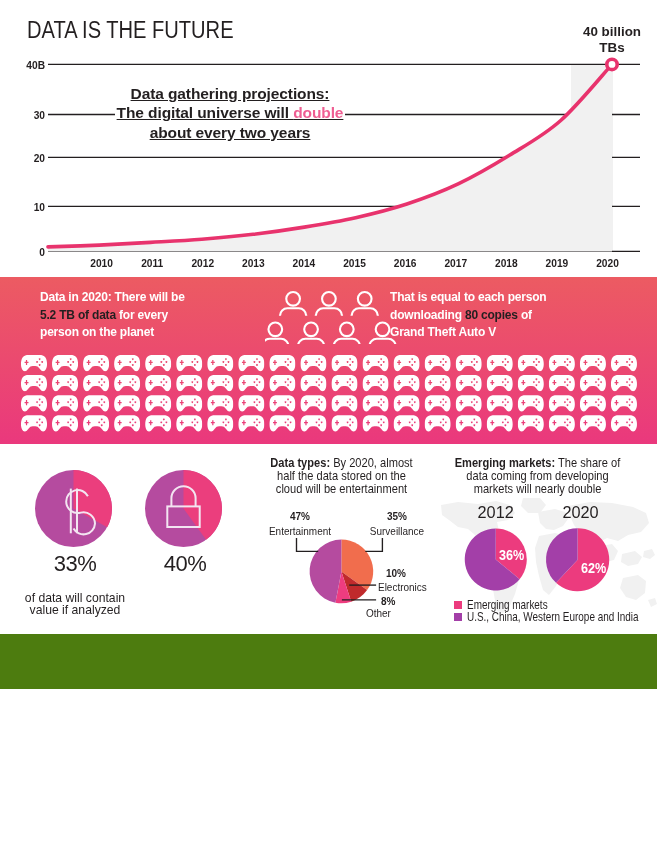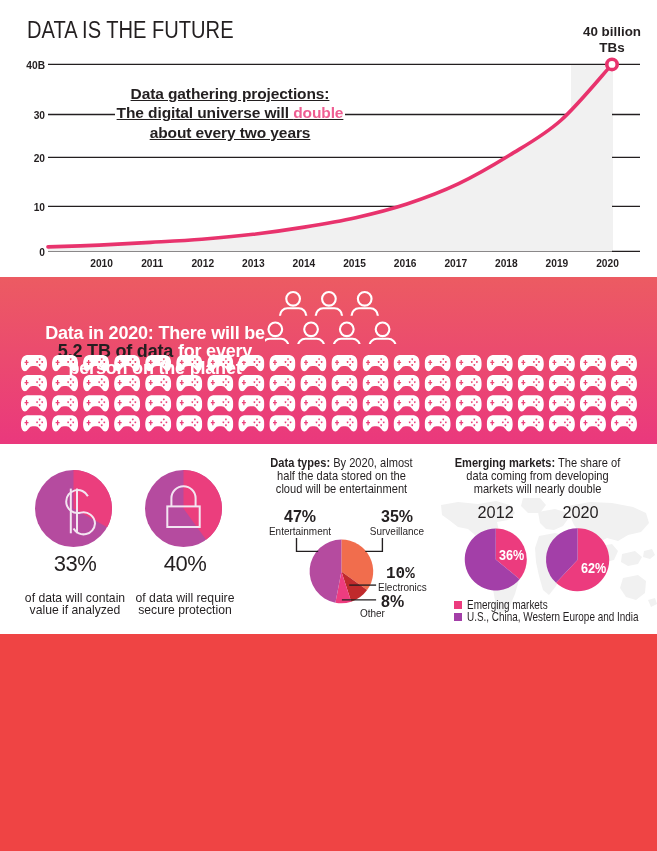--- a/index.html
+++ b/index.html
@@ -1,39 +1,39 @@
 <!DOCTYPE html>
 <html><head>
 <meta charset="utf-8">
 <style>
   html,body{margin:0;padding:0;}
   body{width:657px;height:851px;background:#fff;font-family:"Liberation Sans",sans-serif;overflow:hidden;}
-  .page{position:relative;width:657px;height:851px;background:#ef4444;}
+  .page{position:relative;width:657px;height:689px;background:#4d7c0f;}
 
   
   #sec-chart{position:absolute;left:0;top:0;width:657px;height:277px;background:#fff;}
   #chart-title{position:absolute;left:27px;top:17px;font-size:23.5px;color:#231f20;
     letter-spacing:0px;font-family:"Liberation Sans",sans-serif;
     transform:scaleX(0.855);transform-origin:left top;white-space:nowrap;}
   #chart-svg{position:absolute;left:0;top:0;}
   .ytick{font-size:10.2px;fill:#231f20;font-weight:bold;text-anchor:end;font-family:"Liberation Sans",sans-serif;}
   .xtick{font-size:10.2px;fill:#231f20;font-weight:bold;text-anchor:middle;font-family:"Liberation Sans",sans-serif;}
   #callout{position:absolute;left:115px;top:82px;width:230px;text-align:center;
     font-size:15.5px;line-height:19.3px;color:#231f20;font-weight:bold;
     letter-spacing:-0.1px;font-family:"Liberation Sans",sans-serif;
     background:#fff;padding:2px 0 1px 0;text-decoration:underline;}
   #callout .pink{color:#ef5e92;}
   #endlabel{position:absolute;left:565px;top:24px;width:94px;text-align:center;
     font-size:13.4px;line-height:16.2px;font-weight:bold;color:#231f20;}
 
   
   #sec-band{position:absolute;left:0;top:277px;width:657px;height:167px;
     background:linear-gradient(to bottom,#ec5b62 0%,#ea387d 100%);overflow:hidden;}
-  .band-text{position:absolute;top:12px;text-align:center;color:#fff;font-weight:bold;
-    font-size:18px;line-height:17.6px;font-family:"Liberation Sans",sans-serif;letter-spacing:-0.2px;margin-top:36px;}
+  .band-text{position:absolute;top:12px;text-align:left;color:#fff;font-weight:bold;
+    font-size:12px;line-height:17.6px;font-family:"Liberation Sans",sans-serif;letter-spacing:-0.2px;}
   .band-text .dk{color:#231f20;}
   #band-left{left:40px;width:230px;}
   #band-right{left:390px;width:236px;}
   #people-svg{position:absolute;left:265px;top:0px;}
   #controllers{position:absolute;left:0;top:67px;width:657px;}
 
   
   #sec-stats{position:absolute;left:0;top:444px;width:657px;height:190px;background:#fff;}
   .stat{position:absolute;top:0;width:150px;text-align:center;}
   .stat .pct{position:absolute;left:0;top:109px;width:150px;text-align:center;
@@ -42,21 +42,21 @@
     font-size:12.2px;line-height:12px;color:#231f20;}
   #stat-0{left:0px;} #stat-1{left:110px;}
 
   
   #sec-types{position:absolute;left:260px;top:444px;width:163px;height:190px;}
   #sec-types .sec-head{position:absolute;left:-9px;top:13px;width:181px;}
   .sec-head{font-size:12.2px;line-height:12.9px;color:#231f20;text-align:center;
     transform:scaleX(0.91);transform-origin:center top;}
   .sec-head b{font-weight:bold;}
   .pie-lab{position:absolute;color:#231f20;white-space:nowrap;}
-  .pie-lab .v{font-weight:bold;font-size:16px;display:block;line-height:14.5px;}
+  .pie-lab .v{font-weight:bold;font-size:10px;display:block;line-height:14.5px;}
   .pie-lab .n{font-size:11.6px;display:block;line-height:12px;transform:scaleX(0.86);}
   #lab-ele-n .n, #lab-oth-n .n{transform-origin:left top;}
 
   
   #sec-emerging{position:absolute;left:440px;top:444px;width:217px;height:190px;overflow:hidden;}
   #sec-emerging .sec-head{position:absolute;left:-11px;top:13px;width:217px;}
   .yr-lab{position:absolute;font-size:16.3px;color:#231f20;text-align:center;width:70px;}
   .pie-pct{position:absolute;font-size:14.5px;font-weight:bold;color:#fff;white-space:nowrap;transform:scaleX(0.87);transform-origin:left top;}
   .legend{position:absolute;left:13.8px;top:155px;font-size:12.2px;color:#231f20;}
   .legend-row{display:flex;align-items:center;height:12px;}
@@ -136,20 +136,25 @@
           <path d="M-2.80,70.00 L-2.80,69.20 A7.4,7.4 0 0 1 4.60,61.80 L16.00,61.80 A7.4,7.4 0 0 1 23.40,69.20 L23.40,70.00"></path>
           <circle cx="46.05" cy="52.30" r="6.85"></circle>
           <path d="M32.95,70.00 L32.95,69.20 A7.4,7.4 0 0 1 40.35,61.80 L51.75,61.80 A7.4,7.4 0 0 1 59.15,69.20 L59.15,70.00"></path>
           <circle cx="81.80" cy="52.30" r="6.85"></circle>
           <path d="M68.70,70.00 L68.70,69.20 A7.4,7.4 0 0 1 76.10,61.80 L87.50,61.80 A7.4,7.4 0 0 1 94.90,69.20 L94.90,70.00"></path>
           <circle cx="117.55" cy="52.30" r="6.85"></circle>
           <path d="M104.45,70.00 L104.45,69.20 A7.4,7.4 0 0 1 111.85,61.80 L123.25,61.80 A7.4,7.4 0 0 1 130.65,69.20 L130.65,70.00"></path>
         </g>
     </svg>
 
+    <div class="band-text" id="band-right">
+      <div>That is equal to each person</div>
+      <div><span>downloading </span><span class="dk">80 copies</span><span> of</span></div>
+      <div>Grand Theft Auto V</div>
+    </div>
 
     <svg id="controllers" width="657" height="100">
         <defs>
           <symbol id="ctrl" viewBox="0 0 256 167">
             <g fill="#ffffff" fill-rule="evenodd">
               <path d="M76 4 C52 4 30 10 18 26 C5 44 -1 74 1 102 C3 132 16 163 38 163 C54 163 62 152 74 136 C86 120 98 112 116 112 L140 112 C158 112 170 120 182 136 C194 152 202 163 218 163 C240 163 253 132 255 102 C257 74 251 44 238 26 C226 10 204 4 180 4 Z M61 52 h-12 v19 h-13 v12 h13 v19 h12 v-19 h13 v-12 h-13 Z M183 36 a8.5 8.5 0 1 0 0.1 0 Z M158 64 a8.5 8.5 0 1 0 0.1 0 Z M208 64 a8.5 8.5 0 1 0 0.1 0 Z M183 93 a8.5 8.5 0 1 0 0.1 0 Z"></path>
             </g>
           </symbol>
         </defs>
         <use href="#ctrl" x="20.90" y="10.50" width="26.2" height="17.2"></use>
@@ -256,24 +261,20 @@
     <div class="stat" id="stat-1">
       <svg width="150" height="110">
         <circle cx="73.5" cy="64.6" r="38.5" fill="#b54b9f"></circle>
         <path id="wedge1" fill="#eb3e7d" d="M73.5,64.6 L73.50,26.10 A38.5,38.5 0 0 1 96.13,95.75 Z"></path>
         <g fill="none" stroke="#f3e5f1" stroke-width="2.0">
           <path d="M61.4 62.4 v-8.1 a12.1 12.1 0 0 1 24.2 0 v8.1"></path>
           <rect x="57.3" y="62.4" width="32.4" height="20.6"></rect>
         </g>
       </svg>
       <div class="pct">40%</div>
-      <div class="cap">
-        <div>of data will require</div>
-        <div>secure protection</div>
-      </div>
     </div>
   </div>
 
   <div id="sec-types">
     <div class="sec-head">
       <b>Data types:</b><span> By 2020, almost</span><br>
       <span>half the data stored on the</span><br>
       <span>cloud will be entertainment</span>
     </div>
     <svg id="types-svg" width="180" height="140" style="position:absolute;left:0;top:50px">
@@ -287,30 +288,30 @@
         <path d="M81.9,105.9 H116.1" fill="none" stroke="#231f20" stroke-width="1.35"></path>
       </svg>
     <div class="pie-lab" id="lab-ent" style="left:0px;top:66px;text-align:center;width:80px;">
       <span class="v">47%</span>
       <span class="n">Entertainment</span>
     </div>
     <div class="pie-lab" id="lab-sur" style="left:97px;top:66px;text-align:center;width:80px;">
       <span class="v">35%</span>
       <span class="n">Surveillance</span>
     </div>
-    <div class="pie-lab" id="lab-ele" style="left:126px;top:123px;text-align:center;font-family:Liberation Mono, monospace;">
+    <div class="pie-lab" id="lab-ele" style="left:126px;top:123px;text-align:center;">
       <span class="v">10%</span>
     </div>
     <div class="pie-lab" id="lab-ele-n" style="left:117.5px;top:136.5px;text-align:left;">
       <span class="n">Electronics</span>
     </div>
     <div class="pie-lab" id="lab-oth" style="left:121px;top:151px;text-align:left;">
       <span class="v">8%</span>
     </div>
-    <div class="pie-lab" id="lab-oth-n" style="left:100px;top:163px;text-align:center;">
+    <div class="pie-lab" id="lab-oth-n" style="left:106px;top:163px;text-align:center;">
       <span class="n">Other</span>
     </div>
   </div>
 
   <div id="sec-emerging">
     <svg id="worldmap" width="217" height="115" viewBox="0 0 434 230" style="position:absolute;left:0;top:54px">
       <g fill="#f1f1f1">
 
         <path d="M2 14 L36 8 L76 12 L112 6 L140 14 L150 30 L136 44 L114 48 L118 66
                  L106 88 L88 102 L76 96 L70 74 L56 62 L36 58 L18 44 L4 34 Z"></path>

